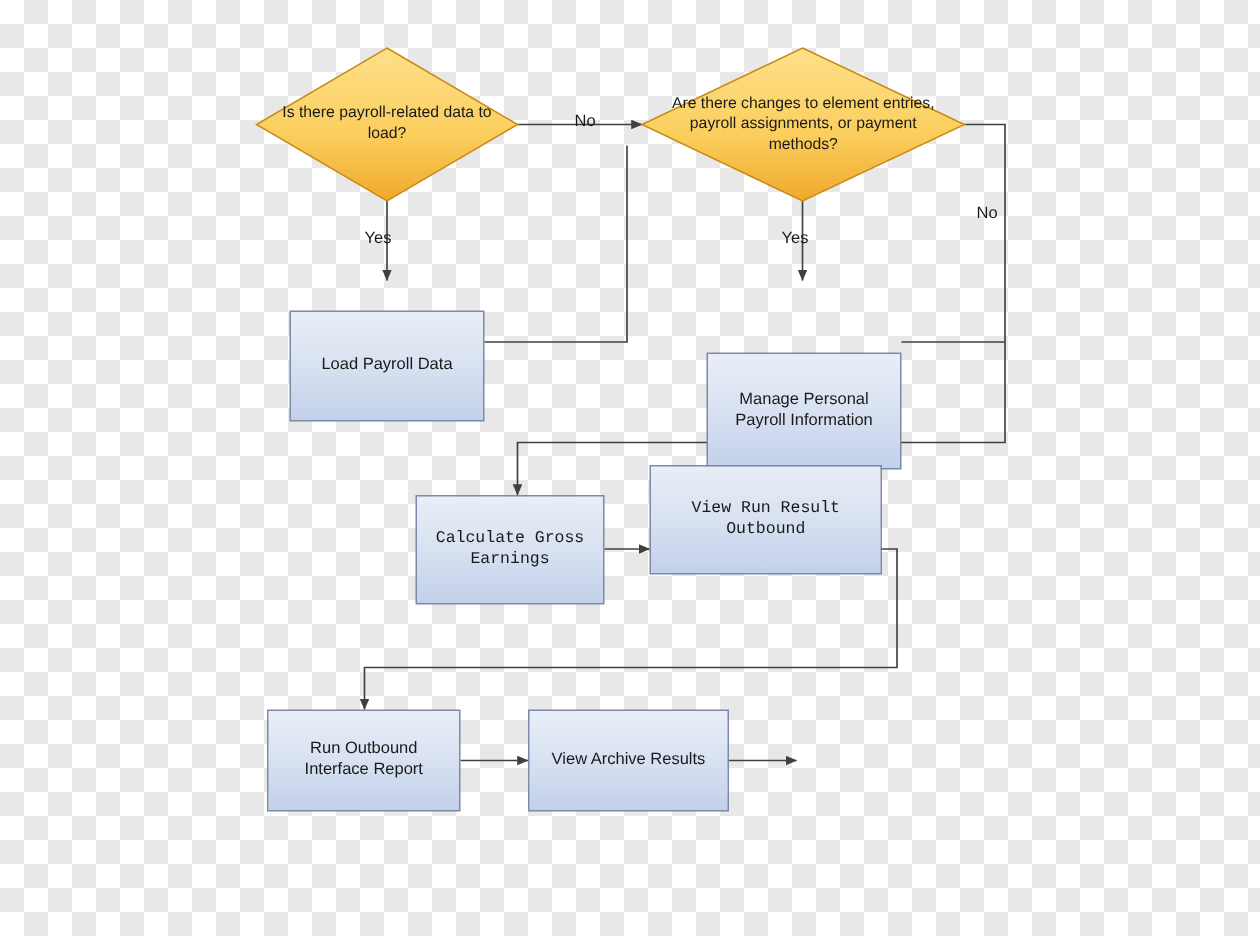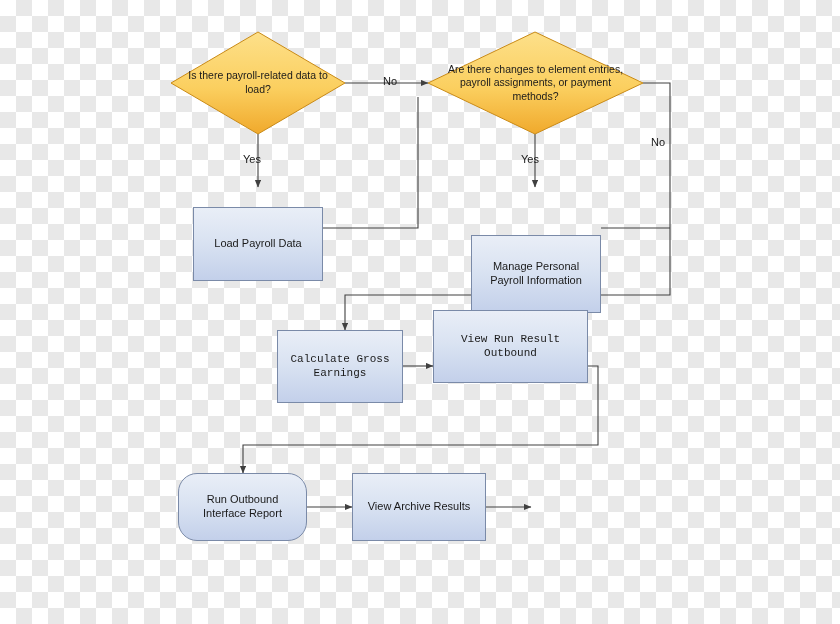--- a/index.html
+++ b/index.html
@@ -172,21 +172,21 @@
       </div>
     </div>
 
     <div class="node proc" style="left:433px; top:310px; width:155px; height:73px;font-family:Liberation Mono, monospace;">
       <div>
         <span>View Run Result</span>
         <span>Outbound</span>
       </div>
     </div>
 
-    <div class="node proc" style="left:178px; top:473px; width:129px; height:68px;border-radius:19px;">
+    <div class="node proc" style="left:178px; top:473px; width:129px; height:68px;">
       <div>
         <span>Run Outbound</span>
         <span>Interface Report</span>
       </div>
     </div>
 
     <div class="node proc" style="left:352px; top:473px; width:134px; height:68px;">
       <div>
         <span>View Archive Results</span>
       </div>

